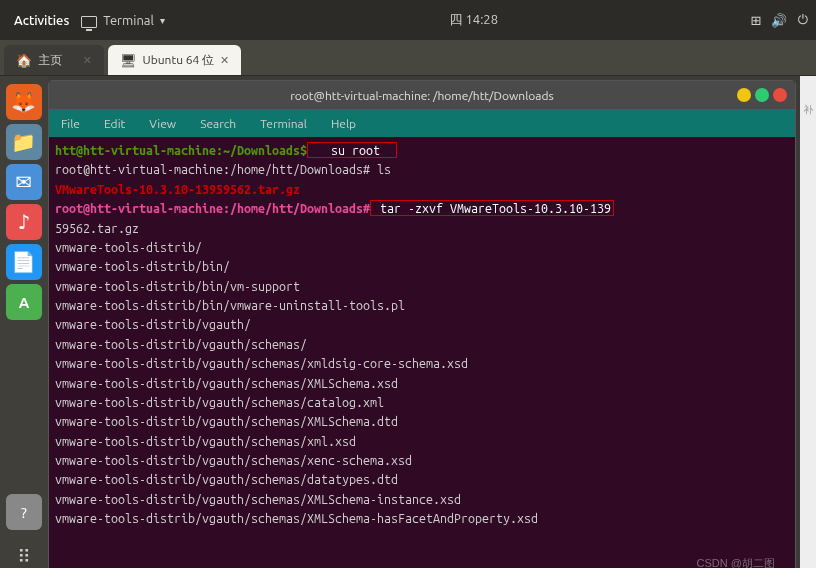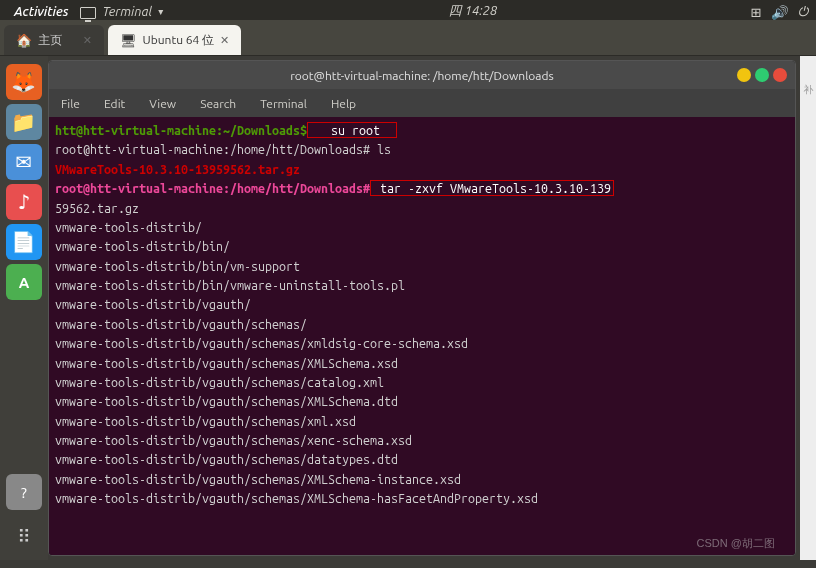--- a/index.html
+++ b/index.html
@@ -7,29 +7,28 @@
       width: 816px;
       height: 568px;
       overflow: hidden;
       font-family: 'Ubuntu', 'DejaVu Sans', sans-serif;
       background: #3c3b37;
     }
 
     
     .system-bar {
       width: 100%;
-      height: 20px;
+      height: 40px;
       background: #2c2b27;
       display: flex;
-      align-items: flex-end;
+      align-items: center;
       justify-content: space-between;
       padding: 0 8px;
       color: #d0cfc9;
       font-size: 13px;
-      font-style: italic;
     }
     .system-bar-left {
       display: flex;
       align-items: center;
       gap: 6px;
     }
     .activities-btn {
       color: #fff;
       font-size: 13px;
       font-weight: 500;
@@ -167,21 +166,21 @@
       justify-content: center;
       font-size: 9px;
       color: transparent;
     }
     .win-btn.minimize { background: #f1c40f; }
     .win-btn.maximize { background: #2ecc71; }
     .win-btn.close { background: #e74c3c; }
 
     .terminal-menubar {
       height: 28px;
-      background: #404040;
+      background: #0f766e;
       display: flex;
       align-items: center;
       padding: 12px 8px;
       gap: 16px;
       font-size: 12px;
       color: #d0cfc9;
     }
     .menu-item {
       cursor: pointer;
       padding: 2px 4px;

